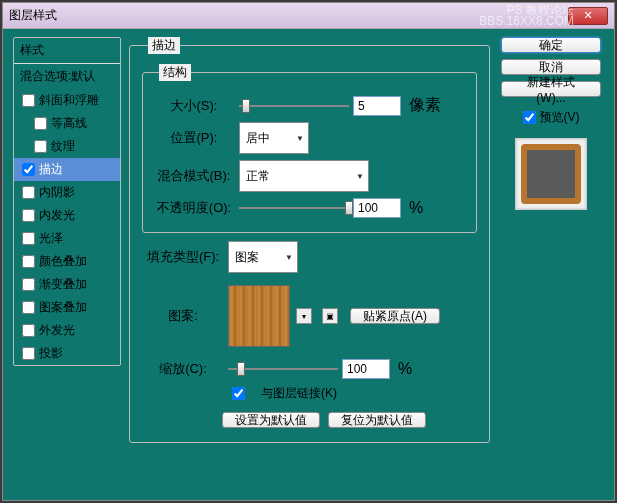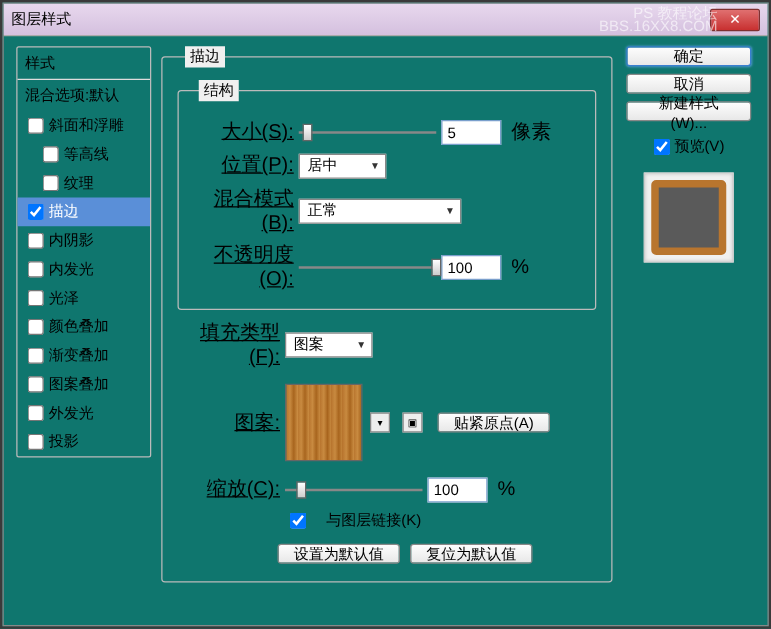--- a/index.html
+++ b/index.html
@@ -17,27 +17,27 @@
 .style-item { display: flex; align-items: center; padding: 3px 4px 3px 8px; gap: 4px; min-height: 20px; }
 .style-item.sub { padding-left: 20px; }
 .style-item.selected { background: #5a8fd8; color: #fff; }
 .style-item input[type=checkbox] { width: 13px; height: 13px; }
 .style-item span { font-size: 12px; }
 .blend-header { padding: 4px 6px; font-size: 12px; border-top: 1px solid #ddd; }
 .main-panel { flex: 1; }
 .fieldset { border: 1px solid #bbb; border-radius: 3px; padding: 10px 12px 14px 12px; margin-bottom: 6px; position: relative; }
 .fieldset legend { padding: 0 4px; background: #f0f0f0; margin-left: 6px; font-size: 12px; }
 .row { display: flex; align-items: center; margin: 6px 0; gap: 4px; }
-.label { width: 82px; text-align: right; font-size: 16px; text-decoration: underline; }
+.label { width: 82px; text-align: center; font-size: 13px; }
 .slider { width: 110px; height: 18px; position: relative; display: flex; align-items: center; }
 .slider-track { width: 100%; height: 2px; background: #888; position: relative; }
 .slider-thumb { width: 8px; height: 14px; background: linear-gradient(#fff,#ccc); border: 1px solid #666; position: absolute; top: -6px; }
 .num-input { width: 48px; height: 20px; border: 1px solid #7a9fcc; background: #fff; padding: 0 4px; text-align: left; }
 .unit { font-size: 16px; margin-left: 4px; }
-.select { height: 20px; border: 1px solid #888; background: #fff; padding: 0 18px 0 6px; display: flex; align-items: center; position: relative; min-width: 90px; }
+.select { height: 32px; border: 1px solid #888; background: #fff; padding: 0 18px 0 6px; display: flex; align-items: center; position: relative; min-width: 90px; }
 .select::after { content: "▼"; position: absolute; right: 4px; font-size: 8px; color: #333; }
 .pattern-swatch { width: 62px; height: 62px; border: 1px solid #666; background: repeating-linear-gradient(90deg, #b8752e 0, #c88a40 3px, #a8651e 6px, #c88a40 9px); display: inline-block; vertical-align: middle; }
 .pattern-arrow { width: 16px; height: 16px; border: 1px solid #888; background: #eee; display: inline-flex; align-items: center; justify-content: center; font-size: 8px; margin-left: 2px; vertical-align: middle; }
 .btn { height: 16px; padding: 0 12px; border: 1px solid #888; background: linear-gradient(#fdfdfd,#e8e8e8); border-radius: 3px; display: inline-flex; align-items: center; justify-content: center; font-size: 12px; cursor: pointer; }
 .checkbox-row { display: flex; align-items: center; gap: 16px; margin-left: 90px; }
 .right-panel { width: 106px; display: flex; flex-direction: column; gap: 6px; align-items: center; }
 .right-panel .btn { width: 100px; }
 .btn.primary { border: 1.5px solid #3a7fd0; box-shadow: 0 0 2px #5a9fe0; }
 .preview-check { display: flex; align-items: center; gap: 4px; margin: 6px 0; }
 .preview-box { width: 60px; height: 60px; border: 6px solid #b8752e; background: #5a5a5a; border-radius: 4px; }

